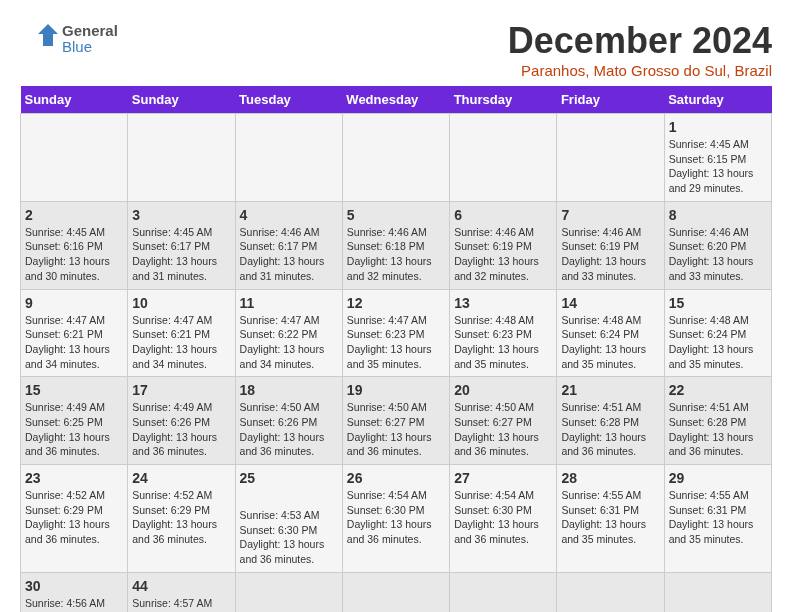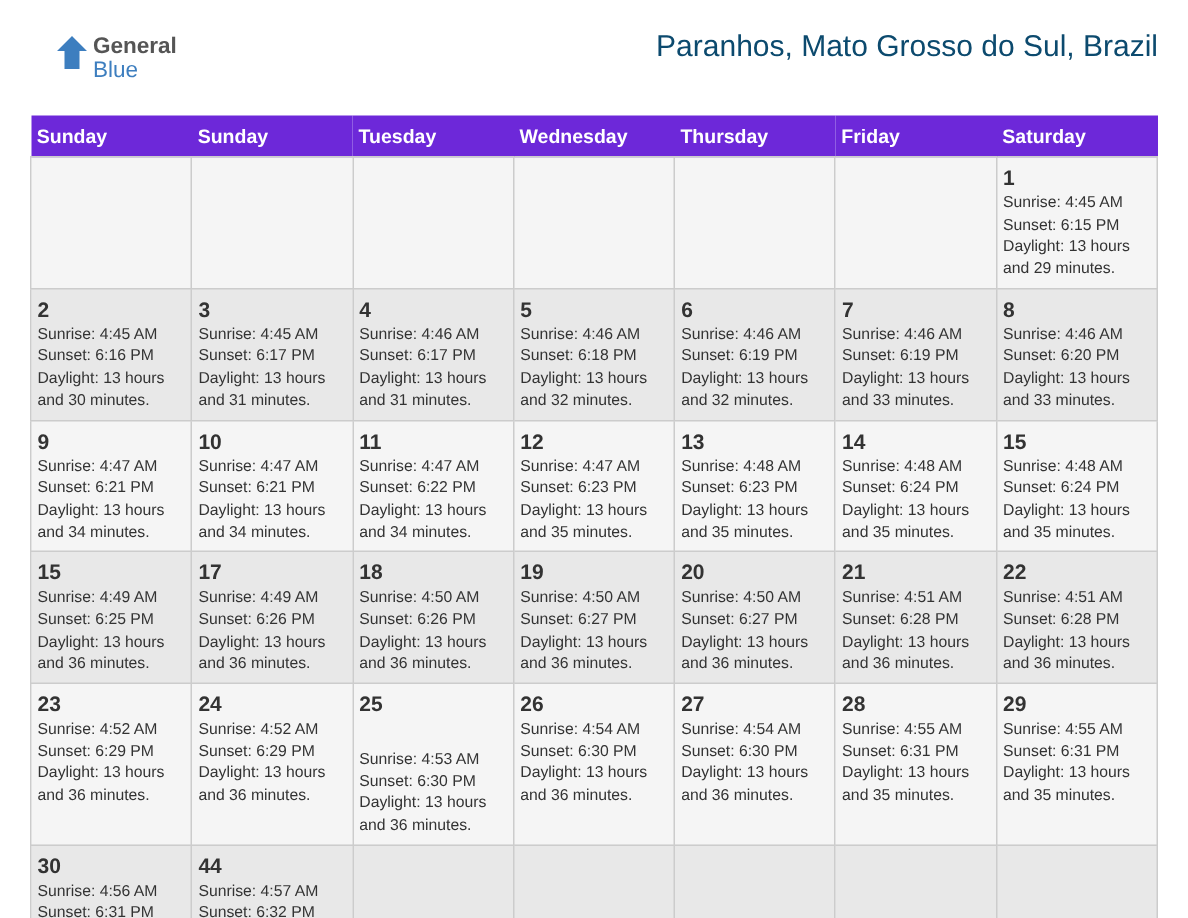--- a/index.html
+++ b/index.html
@@ -7,38 +7,38 @@
       font-family: Arial, sans-serif;
       background: #fff;
       width: 792px;
       min-height: 612px;
       padding: 20px;
     }
     .header {
       display: flex;
       justify-content: space-between;
       align-items: flex-start;
-      margin-bottom: 19px;
+      margin-bottom: 7px;
     }
     .logo {
       display: flex;
       align-items: center;
       gap: 4px;
     }
     .title-block {
       text-align: right;
     }
     .main-title {
       font-size: 36px;
       font-weight: bold;
       color: #333;
     }
     .subtitle {
-      font-size: 20px;
-      color: #0c4a6e;
+      font-size: 15px;
+      color: #c2410c;
     }
     table {
       width: 100%;
       border-collapse: collapse;
       font-size: 11px;
     }
     thead th {
       background-color: #6d28d9;
       color: #fff;
       padding: 6px 4px;
@@ -86,20 +86,21 @@
         <polygon points="28,4 38,14 33,14 33,26 23,26 23,14 18,14" fill="#3d7ebf"></polygon>
       </svg>
       <div>
         <div style="font-size:15px;font-weight:bold;color:#555;line-height:1.1">General</div>
         <div style="font-size:15px;font-weight:normal;color:#3d7ebf;line-height:1.1">Blue</div>
       </div>
     </div>
   </div>
 </div>
   <div class="title-block">
+    <div class="main-title">December 2024</div>
     <div class="subtitle">Paranhos, Mato Grosso do Sul, Brazil</div>
   </div>
 </div>
 
 <table>
   <thead>
     <tr>
     <th>Sunday</th>
         <th>Sunday</th>
         <th>Tuesday</th>

